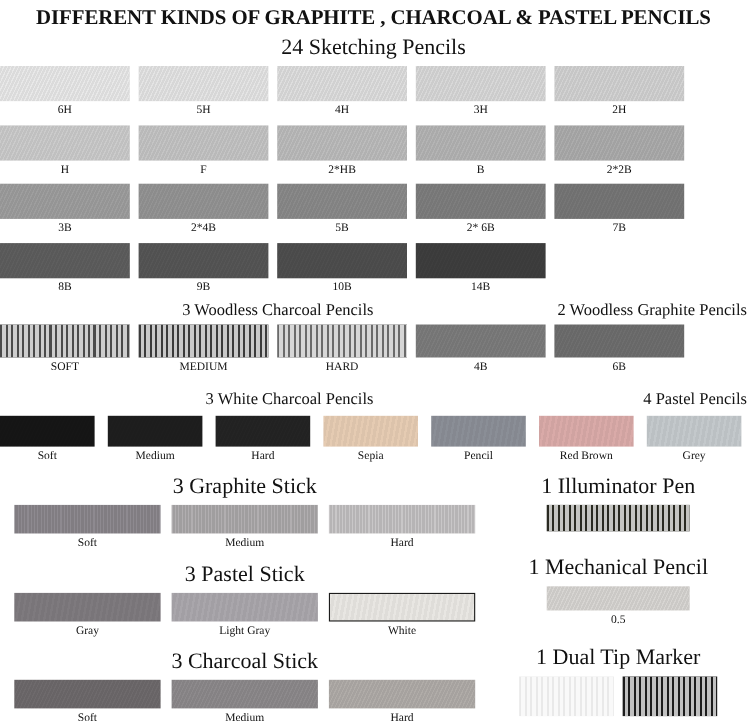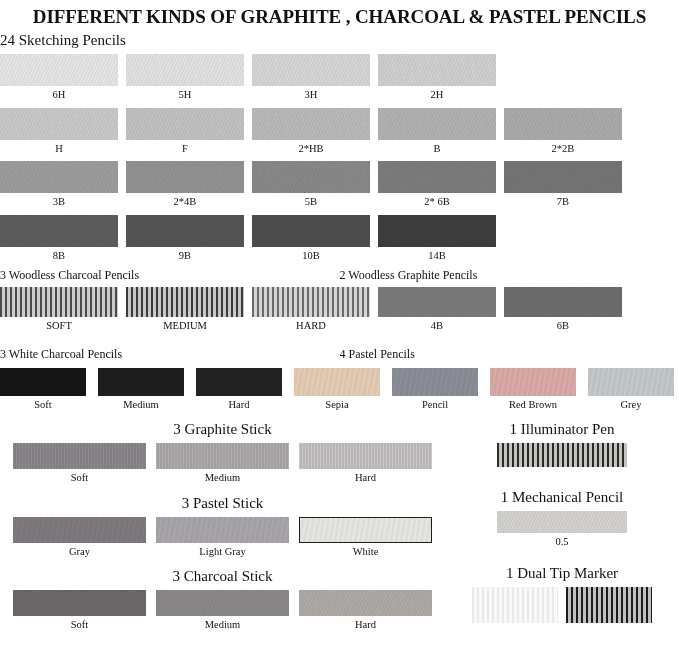--- a/index.html
+++ b/index.html
@@ -22,21 +22,22 @@
   }
   .main-title {
     text-align: center;
     font-size: 19px;
     font-weight: bold;
     letter-spacing: -0.1px;
     margin: 6px 0 2px 0;
     white-space: nowrap;
   }
   .section-title {
-    font-size: 15px;
+    text-align: center;
+    font-size: 20px;
     font-weight: normal;
     margin: 4px 0 5px 0;
   }
   .swatch-row {
     display: flex;
     justify-content: flex-start;
     gap: 8px;
     margin-bottom: 2px;
   }
   .cell {
@@ -103,40 +104,44 @@
   }
   .col-left, .col-right {
     display: flex;
     flex-direction: column;
     align-items: center;
   }
   .hdr-pair {
     display: flex;
     width: 679px;
   }
-  .hdr-pair > div { flex: 1; text-align: left; font-size: 12px; }
+  .hdr-pair > div { flex: 1; text-align: right; font-size: 15px; }
 </style>
 </head>
 <body>
 
 <div class="page">
 
   <div class="main-title">DIFFERENT KINDS OF GRAPHITE , CHARCOAL &amp; PASTEL PENCILS</div>
 
   <div class="group-block">
     <div class="section-title">24 Sketching Pencils</div>
 
     <div class="swatch-row">
       <div class="cell">
         <div class="sw" style="width:118px;height:32px;background:#e8e8e8"></div>
         <div class="cap">6H</div>
       </div>
       <div class="cell">
         <div class="sw" style="width:118px;height:32px;background:#e4e4e4"></div>
         <div class="cap">5H</div>
+      </div>
+      <div class="cell">
+        <div class="sw" style="width:118px;height:32px;background:#dedede"></div>
+        <div class="cap">4H</div>
       </div>
       <div class="cell">
         <div class="sw" style="width:118px;height:32px;background:#d8d8d8"></div>
         <div class="cap">3H</div>
       </div>
       <div class="cell">
         <div class="sw" style="width:118px;height:32px;background:#d2d2d2"></div>
         <div class="cap">2H</div>
       </div>
     </div>

